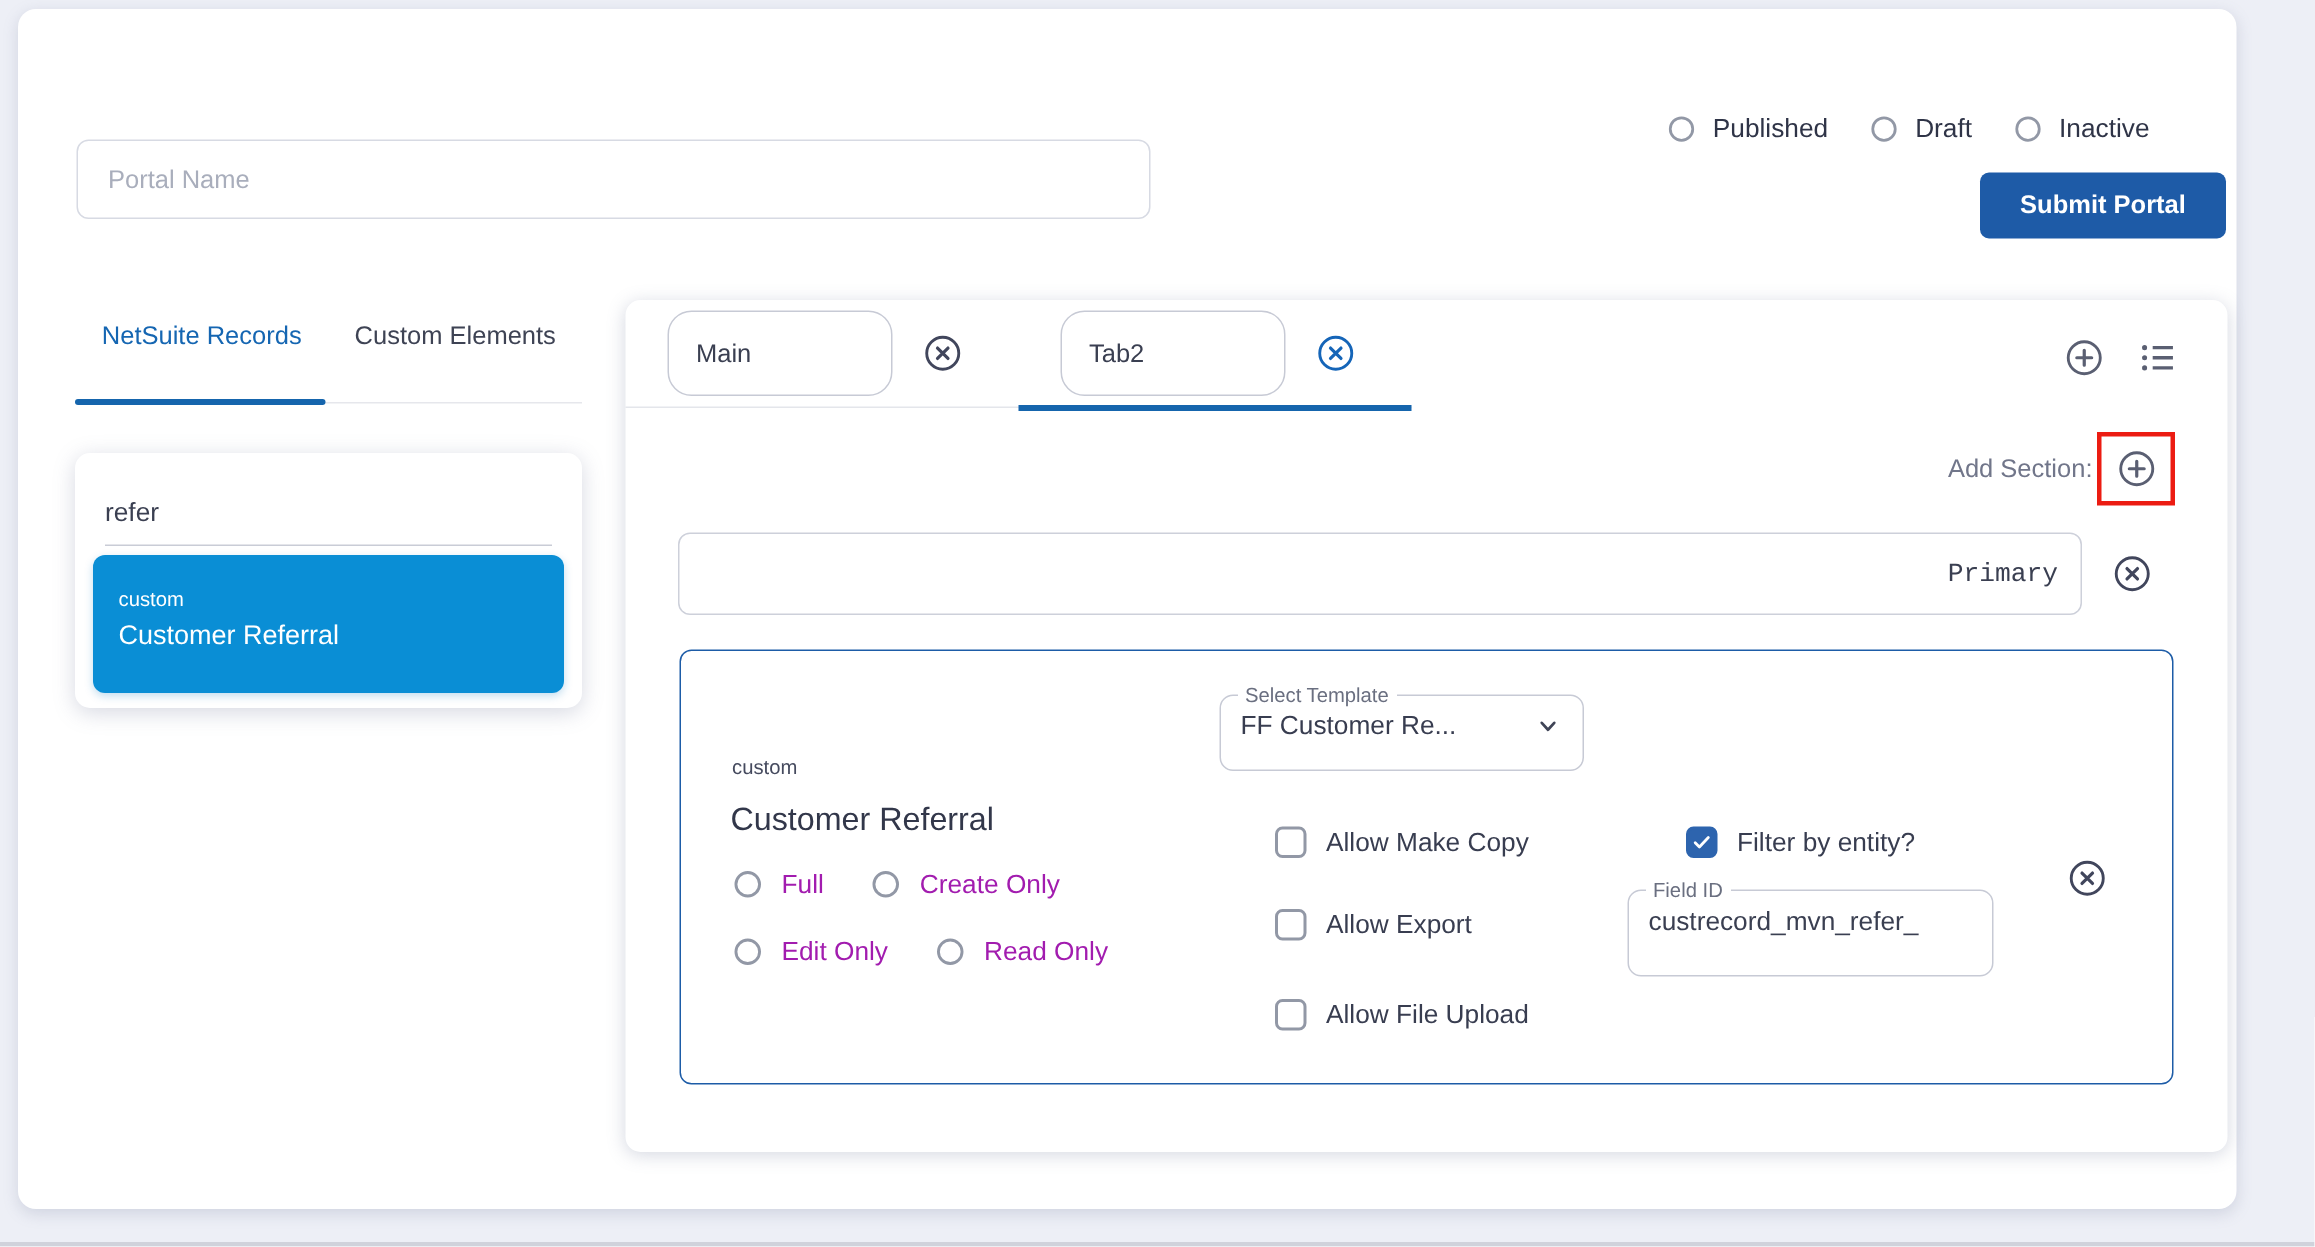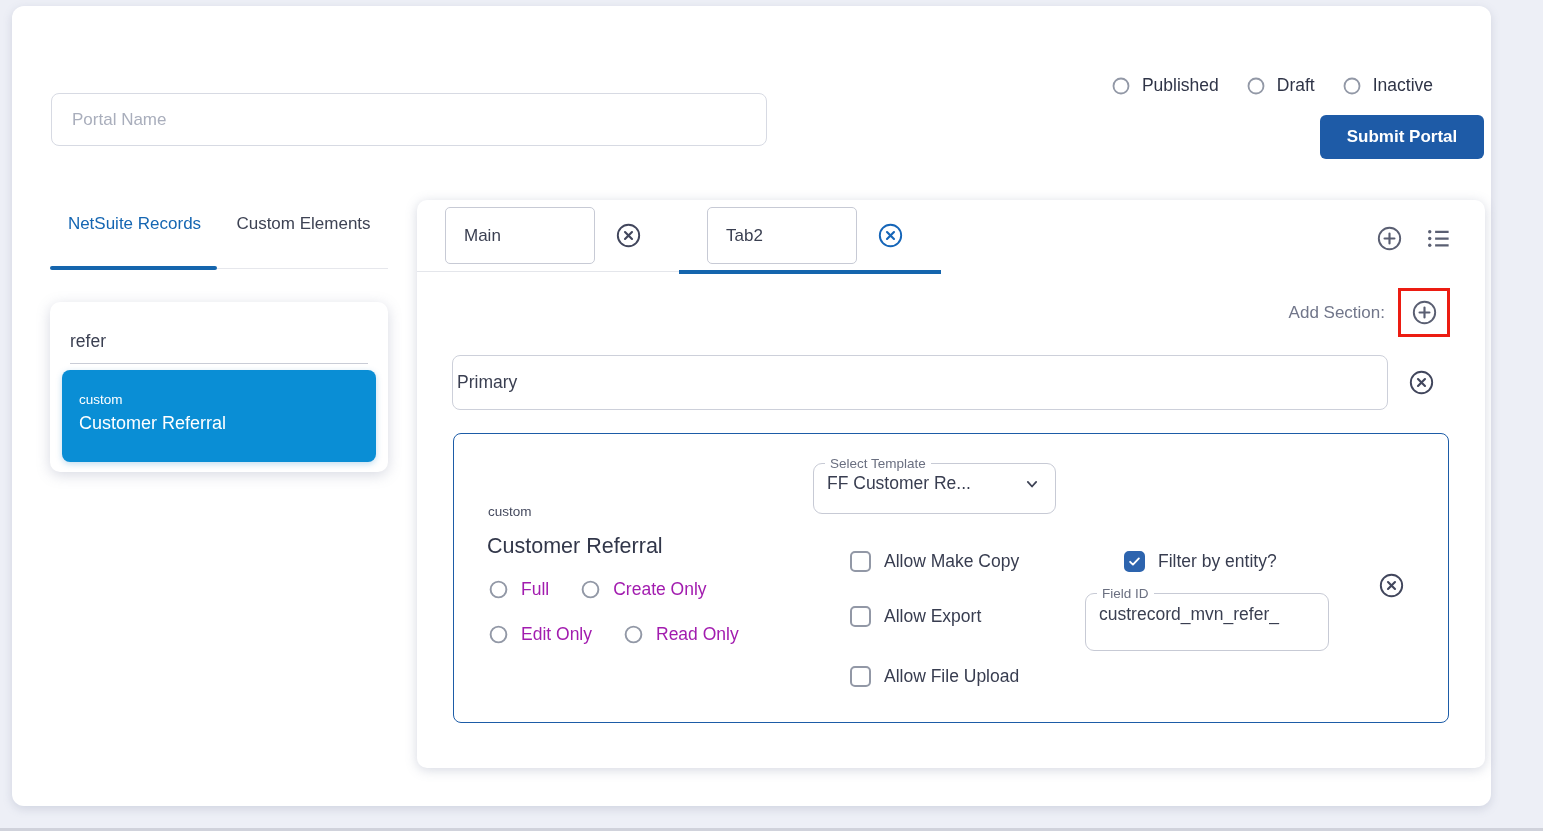--- a/index.html
+++ b/index.html
@@ -77,42 +77,42 @@
     position:absolute; left:0; top:0; width:524px; height:72px;
     border-bottom:1px solid #e4e6eb; display:flex;
   }
   .tab-cell{ width:262px; position:relative; display:flex; align-items:center; }
   .tab-cell.active::after{
     content:""; position:absolute; left:0; right:0; bottom:-3px;
     height:4px; background:#1565ad;
   }
   .tab-input{
     margin-left:28px; width:150px; height:57px;
-    border:1px solid #c7cad5; border-radius:5px; padding:12px 18px;
+    border:1px solid #c7cad5; border-radius:16px; padding:12px 18px;
     font-size:17px; color:#3a3f51; font-family:inherit; outline:none;
   }
   .tab-close{ margin-left:20px; cursor:pointer; color:#41465c; }
   .tab-close.blue{ color:#1565b8; }
   .panel-icons{
     position:absolute; left:959px; top:25px; display:flex; gap:22px; color:#5a5f72;
   }
   .panel-icons .icon{ cursor:pointer; }
   .add-section-row{
     position:absolute; top:88px; right:35px; height:49px;
-    display:flex; align-items:center; gap:10px;
+    display:flex; align-items:center; gap:0;
   }
   .add-section-row .asl{ font-size:17px; color:#71768a; margin-right:3px; }
   .red-box{
     width:52px; height:49px; border:3px solid #ec1c12;
     display:flex; align-items:center; justify-content:center; color:#5a5f72;
   }
   .primary-input{
     position:absolute; left:35px; top:155px; width:936px; height:55px;
-    border:1px solid #cdd0da; border-radius:8px; padding:0 4px;
-    font-size:17.5px; color:#3a3f51; font-family:Liberation Sans, sans-serif; outline:none;
+    border:1px solid #cdd0da; border-radius:8px; padding:0 15px;
+    font-size:17.5px; color:#3a3f51; font-family:Liberation Mono, monospace; outline:none;text-align:right;
   }
   .primary-close{
     position:absolute; left:991px; top:169px; color:#41465c; cursor:pointer;
   }
   
   .section-card{
     position:absolute; left:36px; top:233px; width:996px; height:290px;
     border:1.5px solid #1d5ca7; border-radius:8px;
   }
   .sec-type{ position:absolute; left:34px; top:70px; font-size:13.5px; color:#454a5e; }

